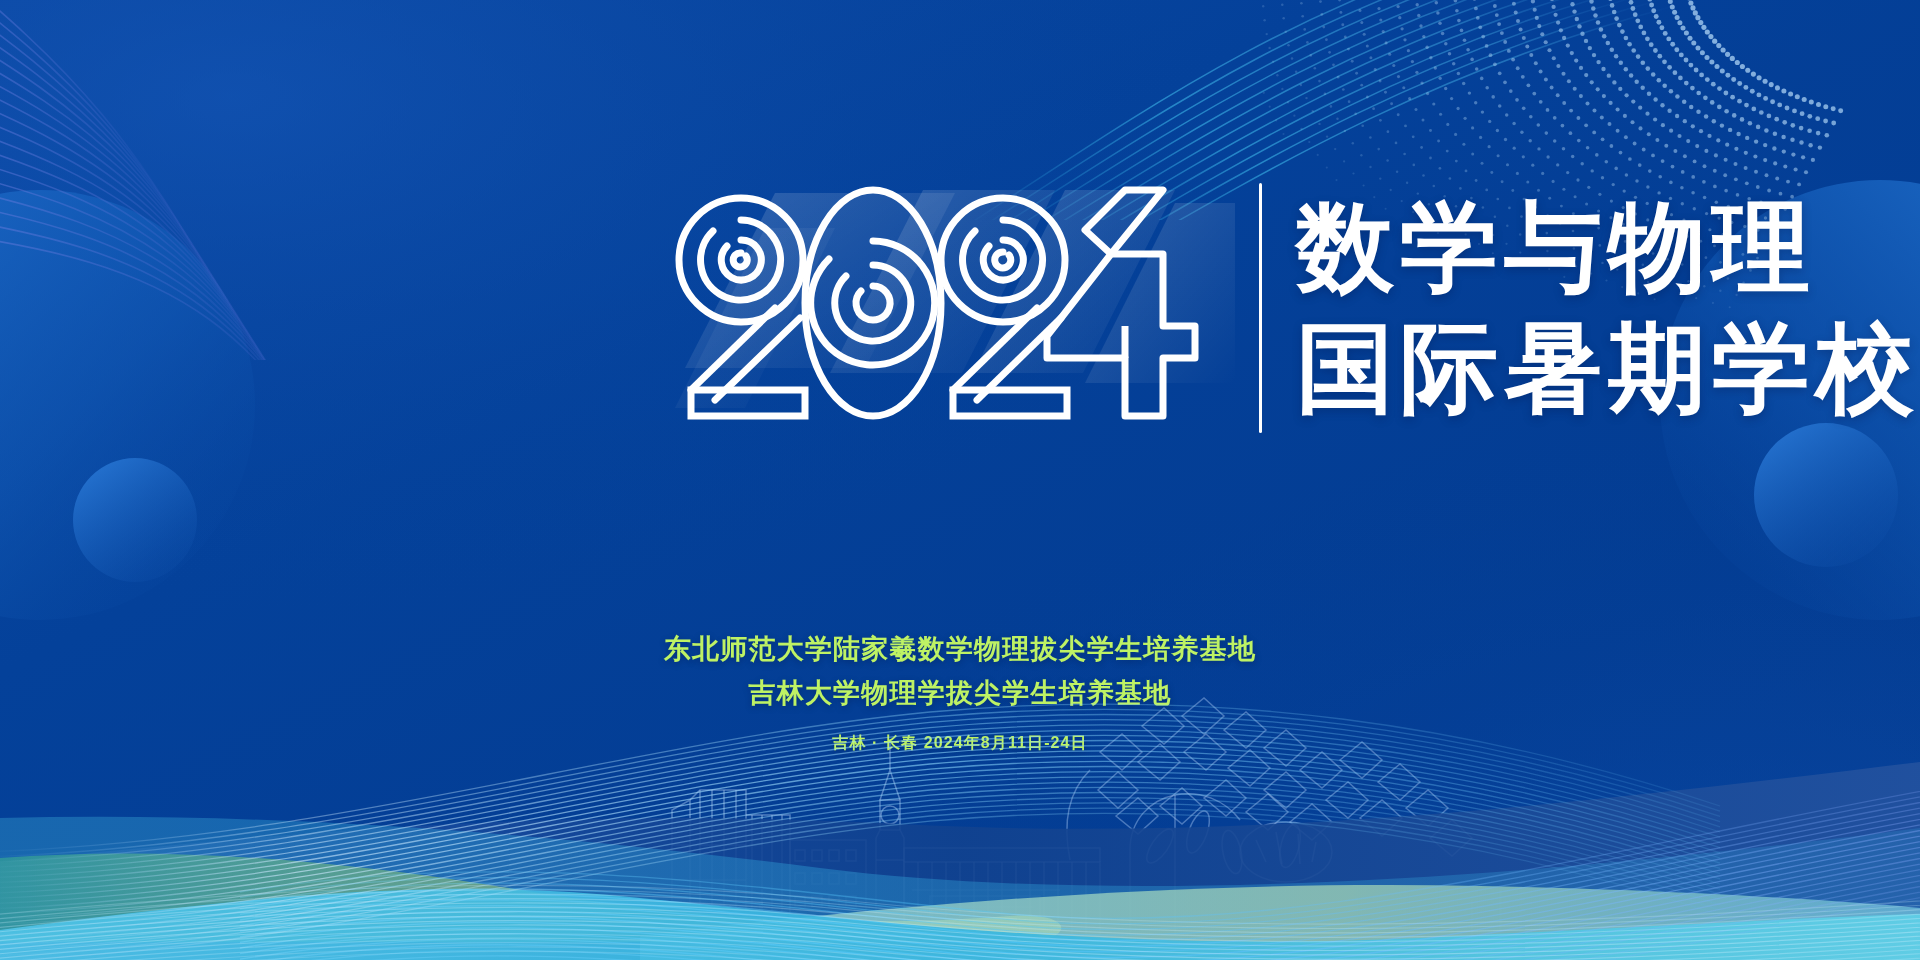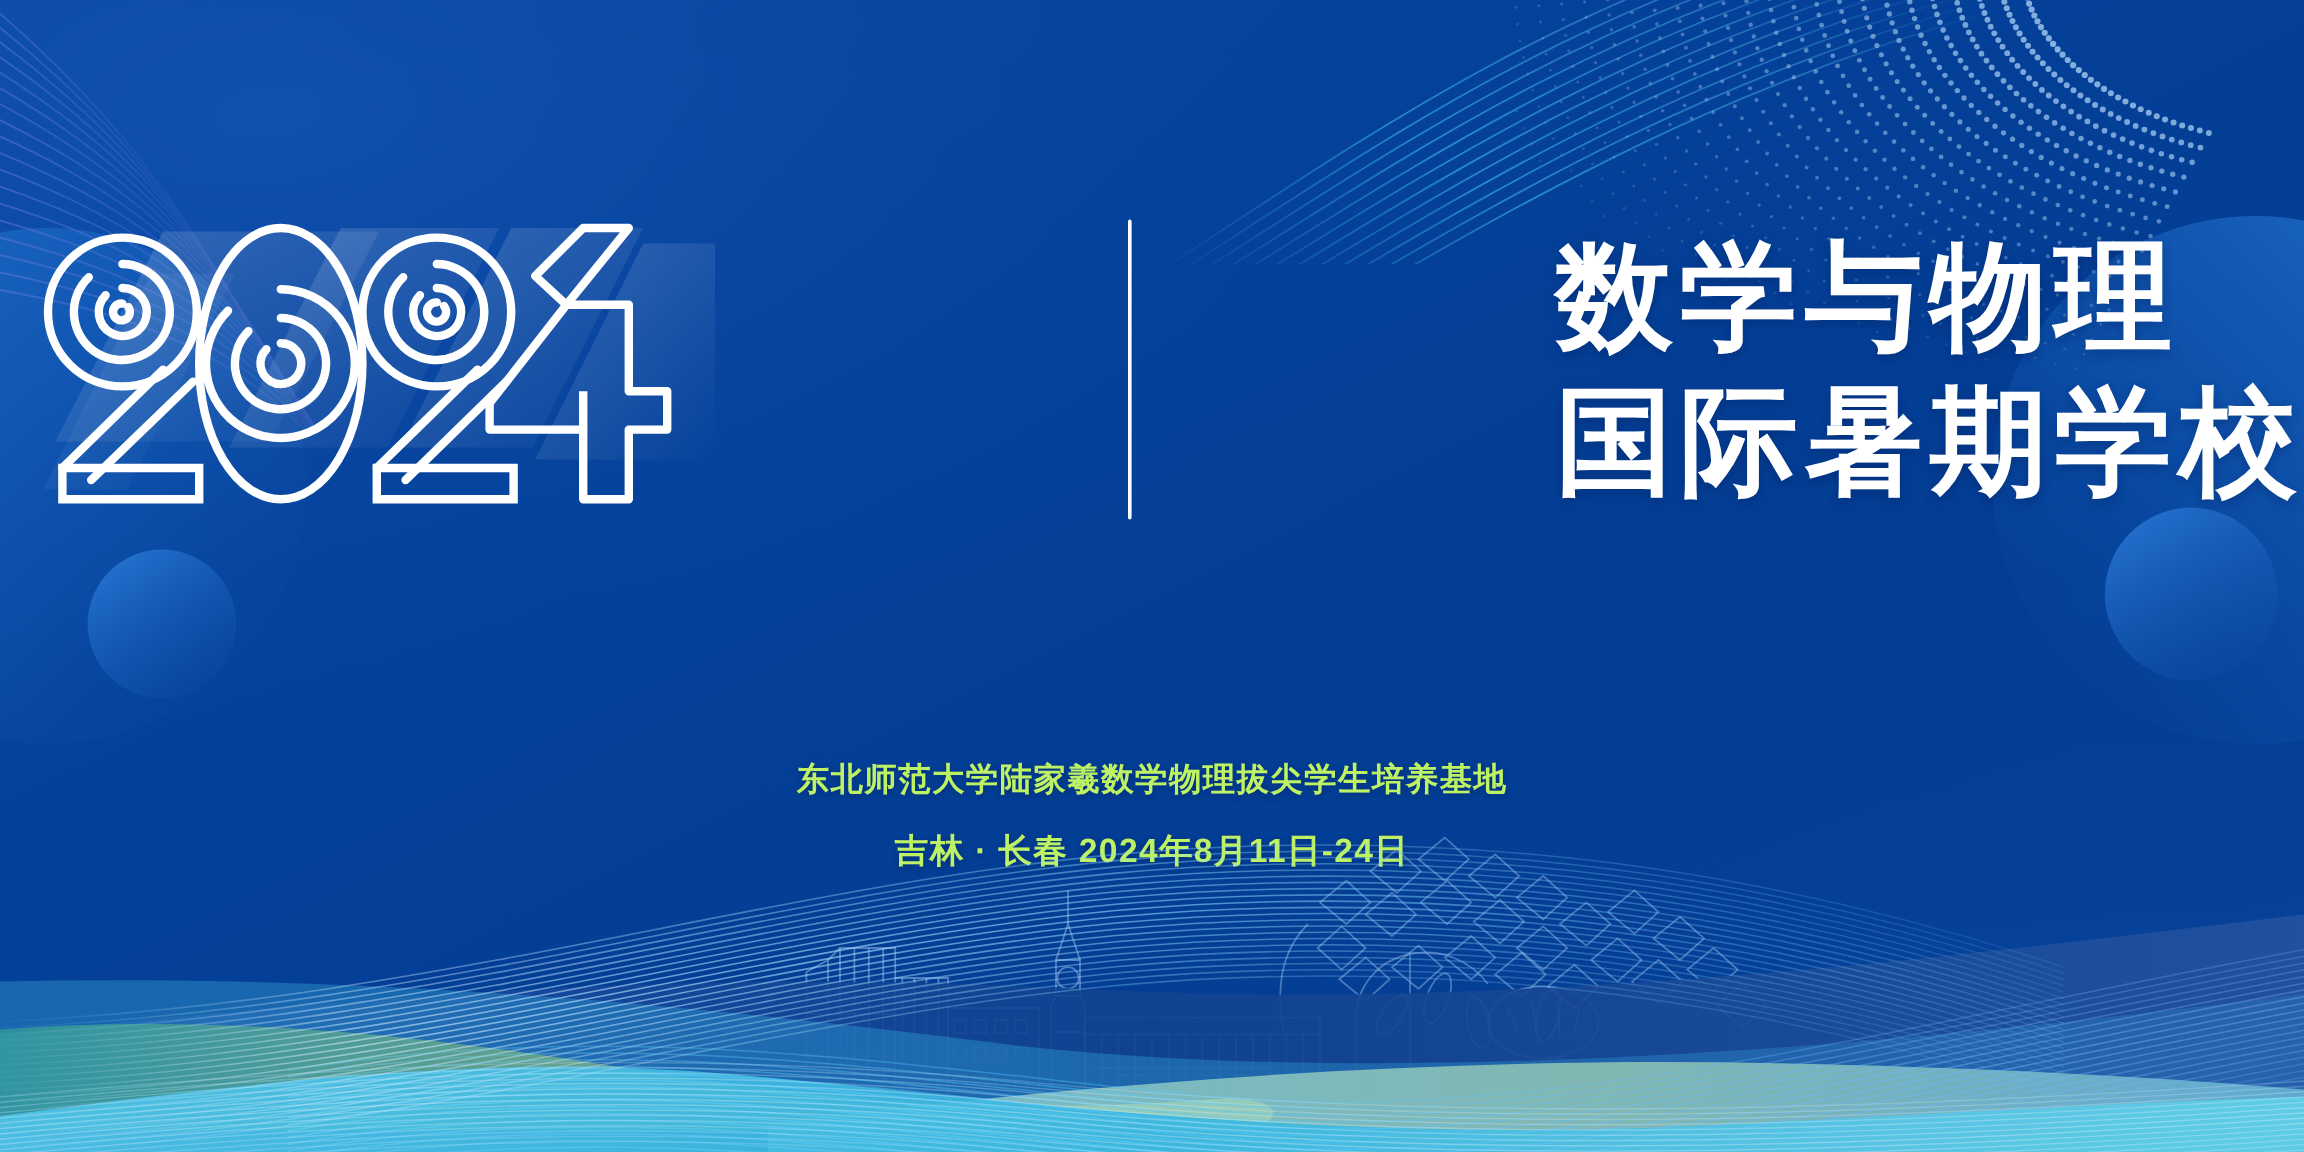--- a/index.html
+++ b/index.html
@@ -26,21 +26,21 @@
     inset:0;
     z-index:30;
   }
 
   
   #headline{
     position:absolute;
     left:16px; right:0;
     top:168px;
     display:flex;
-    justify-content:space-between;
+    justify-content:flex-end;
     align-items:center;
     gap:0px;
   }
   #logo-2024{
     width:580px;
     height:280px;
     flex:0 0 auto;
   }
   #logo-2024 svg{display:block;width:580px;height:280px;}
 
@@ -80,21 +80,21 @@
   .sub-line{
     font-size:27px;
     font-weight:700;
     letter-spacing:1.2px;
     line-height:1.62;
     white-space:nowrap;
     text-shadow:0 2px 6px rgba(0,18,60,.35);
   }
   #date-line{
     margin-top:18px;
-    font-size:28px;
+    font-size:16px;
     font-weight:600;
     letter-spacing:1.1px;
     white-space:nowrap;
     text-shadow:0 2px 6px rgba(0,18,60,.35);
   }
 </style>
 </head>
 <body>
 
 <div id="stage">
@@ -1006,20 +1006,21 @@
 
       <div id="title-block">
         <div class="title-line">数学与物理</div>
         <div class="title-line">国际暑期学校</div>
       </div>
 
     </div>
 
     <div id="subtitles">
       <div class="sub-line">东北师范大学陆家羲数学物理拔尖学生培养基地</div>
+      <div class="sub-line">吉林大学物理学拔尖学生培养基地</div>
       <div id="date-line">吉林 · 长春  2024年8月11日-24日</div>
     </div>
 
   </div>
 
   <div class="layer" style="z-index:40">
     <svg viewBox="0 0 1920 960" xmlns="http://www.w3.org/2000/svg">
       <g fill="none" stroke="#8fb4e6" stroke-opacity=".55" stroke-width="1.5">
 
         <path d="M672,935 L672,810 L690,800 L690,935"></path>

